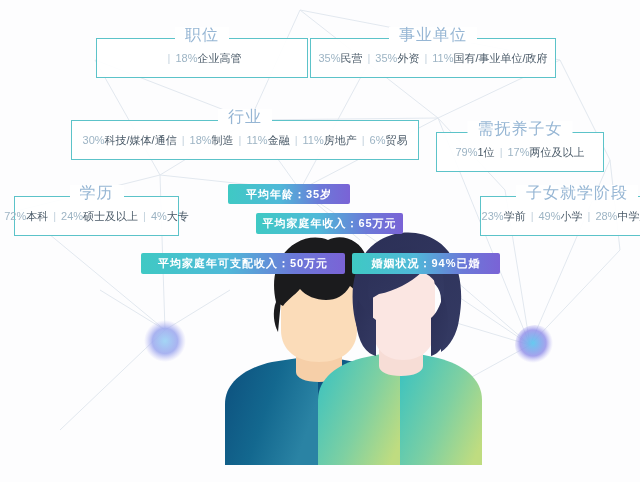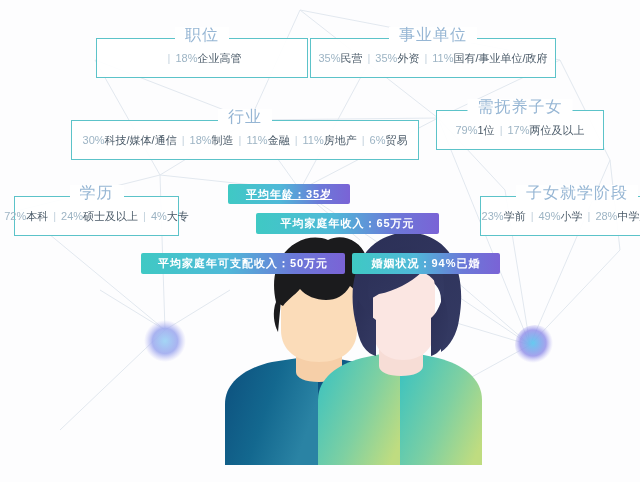--- a/index.html
+++ b/index.html
@@ -231,21 +231,21 @@
       <span class="seg"><span class="pct">18%</span><span>制造</span></span>
       <span class="divider">|</span>
       <span class="seg"><span class="pct">11%</span><span>金融</span></span>
       <span class="divider">|</span>
       <span class="seg"><span class="pct">11%</span><span>房地产</span></span>
       <span class="divider">|</span>
       <span class="seg"><span class="pct">6%</span><span>贸易</span></span>
     </div>
   </div>
 
-  <div class="stat-box" style="left:436px; top:110px; width:168px; height:40px;">
+  <div class="stat-box" style="left:436px; top:132px; width:168px; height:40px;">
     <div class="box-title">需抚养子女</div>
     <div class="box-body">
       <span class="seg"><span class="pct">79%</span><span>1位</span></span>
       <span class="divider">|</span>
       <span class="seg"><span class="pct">17%</span><span>两位及以上</span></span>
     </div>
   </div>
 
   <div class="stat-box" style="left:14px; top:196px; width:165px; height:40px;">
     <div class="box-title">学历</div>
@@ -262,21 +262,21 @@
     <div class="box-title">子女就学阶段</div>
     <div class="box-body">
       <span class="seg"><span class="pct">23%</span><span>学前</span></span>
       <span class="divider">|</span>
       <span class="seg"><span class="pct">49%</span><span>小学</span></span>
       <span class="divider">|</span>
       <span class="seg"><span class="pct">28%</span><span>中学及以上</span></span>
     </div>
   </div>
 
-  <div class="pill" style="left:228px; top:184px; width:122px; height:20px;text-decoration:underline;">平均年龄：35岁</div>
-
-  <div class="pill" style="left:256px; top:213px; width:183px; height:21px;">平均家庭年收入：65万元</div>
+  <div class="pill" style="left:228px; top:184px; width:122px; height:20px;">平均年龄：35岁</div>
+
+  <div class="pill" style="left:256px; top:213px; width:147px; height:21px;">平均家庭年收入：65万元</div>
 
   <div class="pill" style="left:141px; top:253px; width:204px; height:21px;">平均家庭年可支配收入：50万元</div>
 
   <div class="pill" style="left:352px; top:253px; width:148px; height:21px;">婚姻状况：94%已婚</div>
 
 </div>
 
 </body></html>

